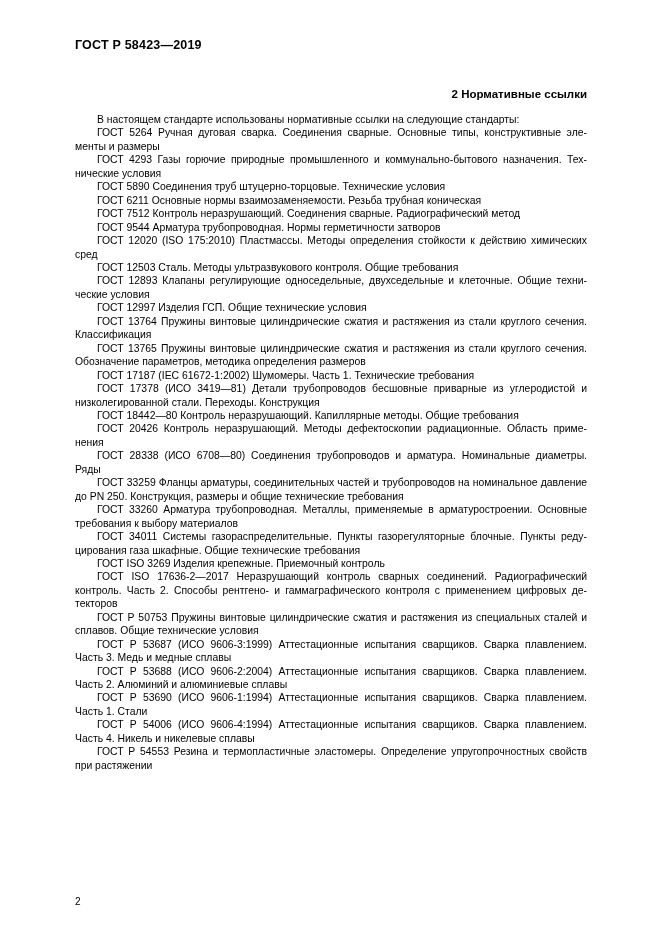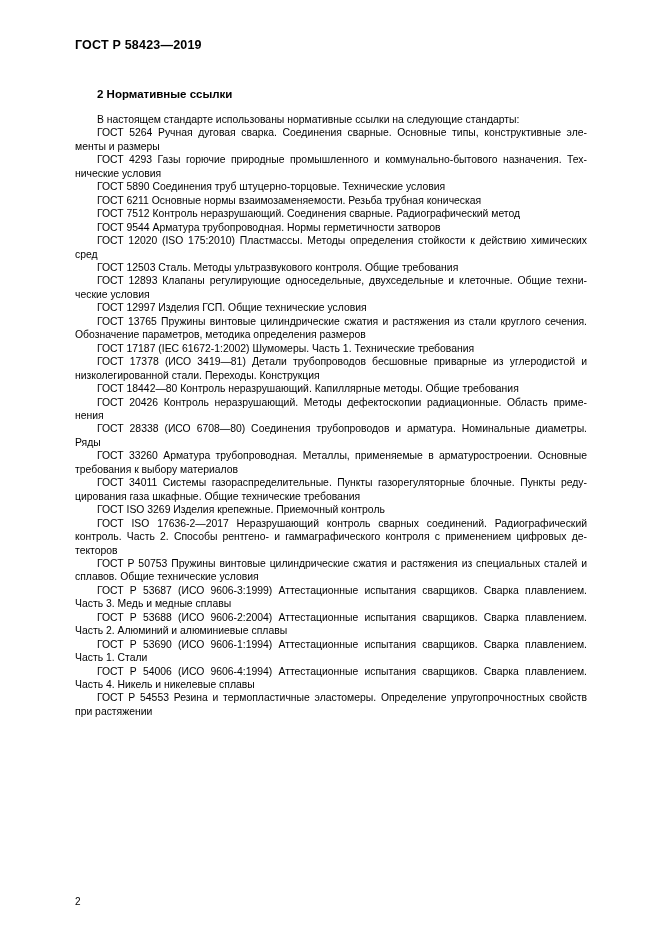--- a/index.html
+++ b/index.html
@@ -33,20 +33,21 @@
   .content {
     position: absolute;
     top: 88px;
     left: 75px;
     width: 512px;
   }
   .section-title {
     font-size: 11.5px;
     font-weight: bold;
     margin: 0 0 13px 22px;
+    text-align: right;
   }
   .para {
     font-size: 10.4px;
     line-height: 13.45px;
     text-align: justify;
     text-indent: 22px;
     margin: 0;
     hyphens: manual;
   }
   .footer {
@@ -70,26 +71,28 @@
         <p class="para">ГОСТ 5264 Ручная дуговая сварка. Соединения сварные. Основные типы, конструктивные эле­менты и размеры</p>
         <p class="para">ГОСТ 4293 Газы горючие природные промышленного и коммунально-бытового назначения. Тех­нические условия</p>
         <p class="para">ГОСТ 5890 Соединения труб штуцерно-торцовые. Технические условия</p>
         <p class="para">ГОСТ 6211 Основные нормы взаимозаменяемости. Резьба трубная коническая</p>
         <p class="para">ГОСТ 7512 Контроль неразрушающий. Соединения сварные. Радиографический метод</p>
         <p class="para">ГОСТ 9544 Арматура трубопроводная. Нормы герметичности затворов</p>
         <p class="para">ГОСТ 12020 (ISO 175:2010) Пластмассы. Методы определения стойкости к действию химических сред</p>
         <p class="para">ГОСТ 12503 Сталь. Методы ультразвукового контроля. Общие требования</p>
         <p class="para">ГОСТ 12893 Клапаны регулирующие односедельные, двухседельные и клеточные. Общие техни­ческие условия</p>
         <p class="para">ГОСТ 12997 Изделия ГСП. Общие технические условия</p>
+        <p class="para">ГОСТ 13764 Пружины винтовые цилиндрические сжатия и растяжения из стали круглого сечения. Классификация</p>
         <p class="para">ГОСТ 13765 Пружины винтовые цилиндрические сжатия и растяжения из стали круглого сечения. Обозначение параметров, методика определения размеров</p>
         <p class="para">ГОСТ 17187 (IEC 61672-1:2002) Шумомеры. Часть 1. Технические требования</p>
         <p class="para">ГОСТ 17378 (ИСО 3419—81) Детали трубопроводов бесшовные приварные из углеродистой и низколегированной стали. Переходы. Конструкция</p>
         <p class="para">ГОСТ 18442—80 Контроль неразрушающий. Капиллярные методы. Общие требования</p>
         <p class="para">ГОСТ 20426 Контроль неразрушающий. Методы дефектоскопии радиационные. Область приме­нения</p>
         <p class="para">ГОСТ 28338 (ИСО 6708—80) Соединения трубопроводов и арматура. Номинальные диаметры. Ряды</p>
+        <p class="para">ГОСТ 33259 Фланцы арматуры, соединительных частей и трубопроводов на номинальное давле­ние до PN 250. Конструкция, размеры и общие технические требования</p>
         <p class="para">ГОСТ 33260 Арматура трубопроводная. Металлы, применяемые в арматуростроении. Основные требования к выбору материалов</p>
         <p class="para">ГОСТ 34011 Системы газораспределительные. Пункты газорегуляторные блочные. Пункты реду­цирования газа шкафные. Общие технические требования</p>
         <p class="para">ГОСТ ISO 3269 Изделия крепежные. Приемочный контроль</p>
         <p class="para">ГОСТ ISO 17636-2—2017 Неразрушающий контроль сварных соединений. Радиографический контроль. Часть 2. Способы рентгено- и гаммаграфического контроля с применением цифровых де­текторов</p>
         <p class="para">ГОСТ Р 50753 Пружины винтовые цилиндрические сжатия и растяжения из специальных сталей и сплавов. Общие технические условия</p>
         <p class="para">ГОСТ Р 53687 (ИСО 9606-3:1999) Аттестационные испытания сварщиков. Сварка плавлением. Часть 3. Медь и медные сплавы</p>
         <p class="para">ГОСТ Р 53688 (ИСО 9606-2:2004) Аттестационные испытания сварщиков. Сварка плавлением. Часть 2. Алюминий и алюминиевые сплавы</p>
         <p class="para">ГОСТ Р 53690 (ИСО 9606-1:1994) Аттестационные испытания сварщиков. Сварка плавлением. Часть 1. Стали</p>
         <p class="para">ГОСТ Р 54006 (ИСО 9606-4:1994) Аттестационные испытания сварщиков. Сварка плавлением. Часть 4. Никель и никелевые сплавы</p>
         <p class="para">ГОСТ Р 54553 Резина и термопластичные эластомеры. Определение упругопрочностных свойств при растяжении</p>

